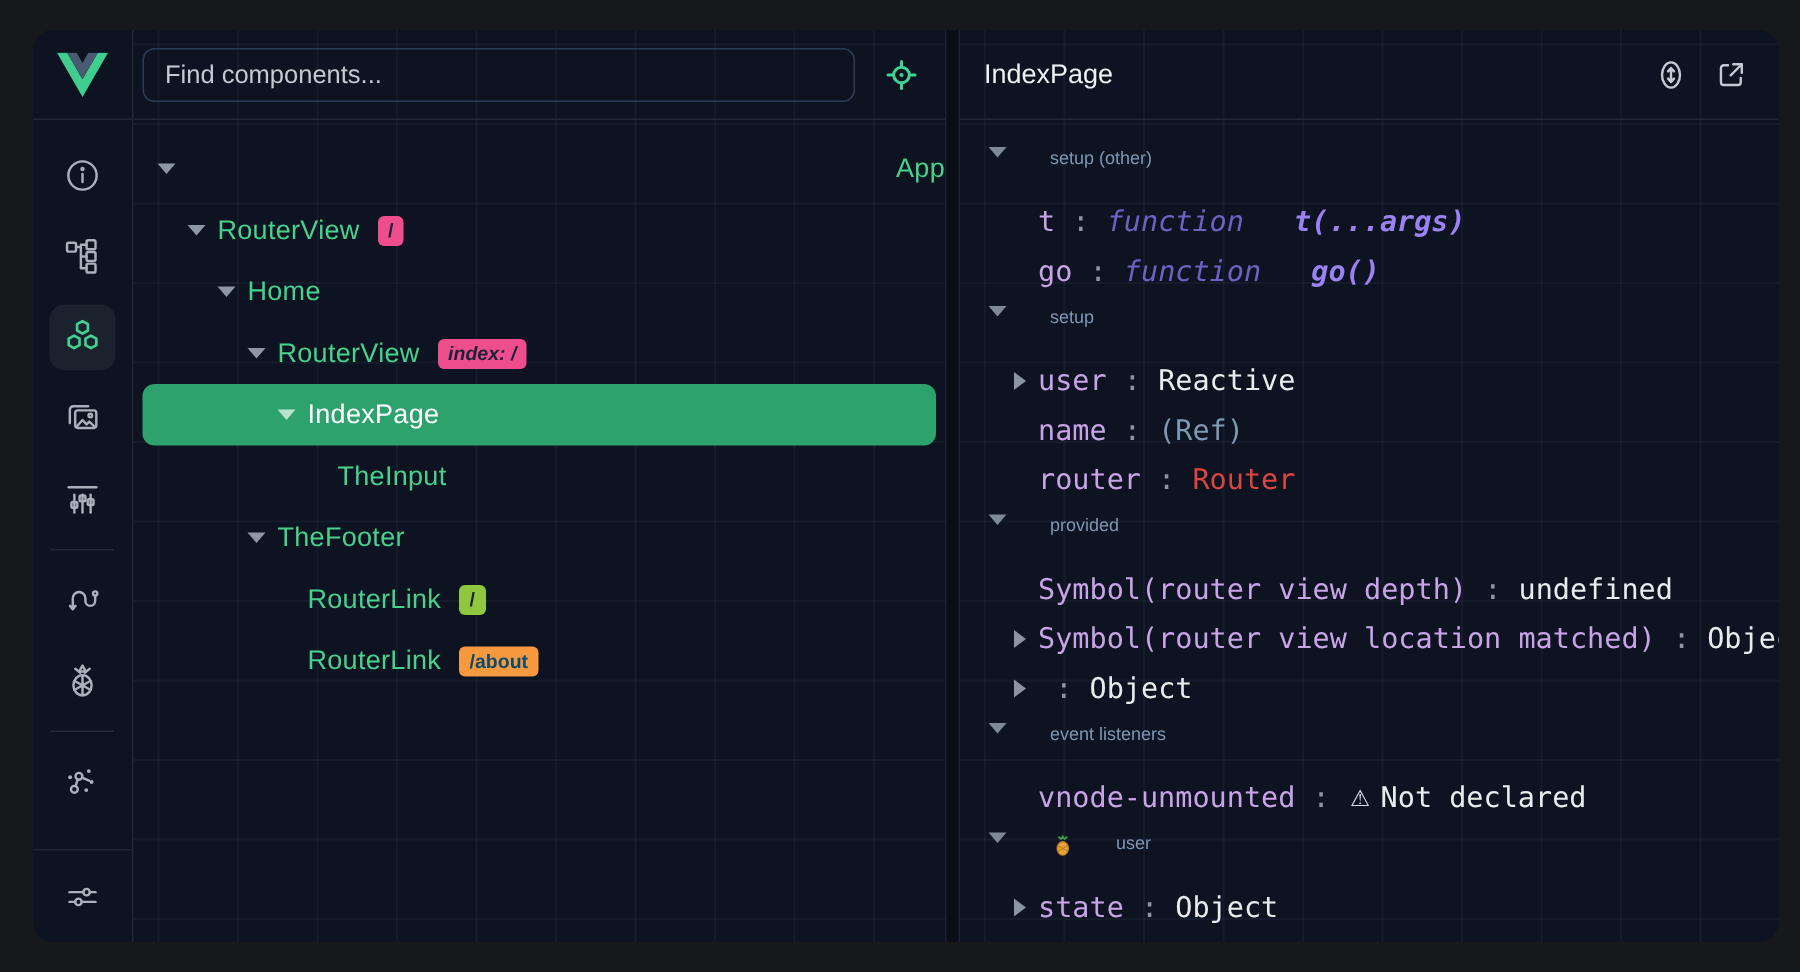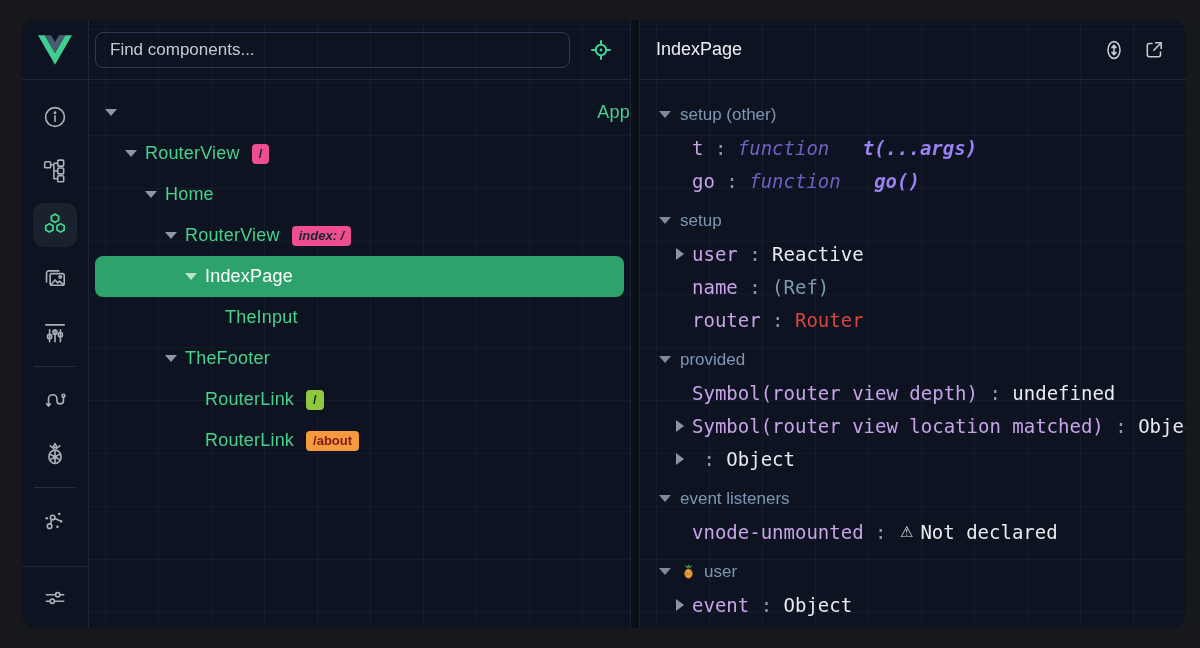--- a/index.html
+++ b/index.html
@@ -44,22 +44,22 @@
   
   .splitter { width:8px; flex:0 0 8px; background:#0a0e16; cursor:col-resize; }
   
   .inspector { flex:1; display:flex; flex-direction:column; border-left:1px solid #1c2431; min-width:0; }
   .insp-header { height:60px; flex:0 0 60px; border-bottom:1px solid #1f2734; display:flex; align-items:center; padding:0 20px 0 16px; }
   .insp-title { font-size:18px; color:#eef1f4; flex:1; }
   .insp-icons { display:flex; gap:16px; }
   .insp-icon { width:24px; height:24px; cursor:pointer; }
   .insp-icon svg { stroke:#c3cad2; fill:none; stroke-width:1.6; stroke-linecap:round; stroke-linejoin:round; }
   .state-list { flex:1; padding:18px 0 0 0; overflow:hidden; font-family:"DejaVu Sans Mono", monospace; }
-  .s-head { height:33px; margin-top:7px; display:flex; align-items:center; padding-left:19px; cursor:pointer;
-            font-family:"Liberation Sans",sans-serif; font-size:17px; color:#7e97b4; }
+  .s-head { height:33px; margin-top:7px; display:flex; padding-left:19px; cursor:pointer;
+            font-family:"Liberation Sans",sans-serif; font-size:12px; color:#7e97b4;gap:20px; }
   .s-head:first-child { margin-top:0; }
   .s-head .tri-down { border-top-color:#7f8a98; border-left-width:6px; border-right-width:6px; border-top-width:7px; margin-right:9px; }
   .s-head .sec-emoji { margin-right:7px; display:flex; }
   .s-row { height:33px; display:flex; align-items:center; padding-left:36px; white-space:nowrap; overflow:hidden; font-size:19px; cursor:default; }
   .s-row .arrow-cell { width:16px; flex:0 0 16px; display:flex; align-items:center; }
   .tri-right { width:0; height:0; border-top:6px solid transparent; border-bottom:6px solid transparent; border-left:8px solid #8b95a2; }
   .k { color:#c9a3e8; }
   .c { color:#8b97a5; }
   .v-plain { color:#e9ecef; }
   .v-muted { color:#7e9ab3; }
@@ -235,21 +235,21 @@
 
   <div class="t-row" style="padding-left: 96px;">
     <span class="tri"></span>
     <span class="t-label">RouterLink</span>
     <span class="t-badge" style="background: rgb(143, 199, 62); color: rgb(27, 35, 52);">/</span>
   </div>
 
   <div class="t-row" style="padding-left: 96px;">
     <span class="tri"></span>
     <span class="t-label">RouterLink</span>
-    <span class="t-badge" style="background: rgb(246, 153, 63); color: #7f1d1d;">/about</span>
+    <span class="t-badge" style="background: rgb(246, 153, 63); color: #0c4a6e;">/about</span>
   </div>
 </div>
     </section>
 
     <div class="splitter"></div>
 
     <section class="inspector gridbg">
       <header class="insp-header">
         <span class="insp-title">IndexPage</span>
         <span class="insp-icons">
@@ -380,21 +380,21 @@
                 <path d="M7.8 4 l3.2 2.6 M16.2 4 l-3.2 2.6" stroke="#3f9e4d" stroke-width="1.8" fill="none"></path>
               </svg>
     </span>
     <span class="sec-label">user</span>
   </div>
 
   <div class="s-row">
     <span class="arrow-cell">
               <span class="tri-right"></span>
             </span>
-    <span class="k">event</span>
+    <span class="k">state</span>
     <span class="c">&nbsp;:&nbsp;</span>
 
     <span class="vals"><span class="v-plain">Object</span></span>
   </div>
 
   <div class="s-row">
 
     <span class="k">getters</span>
     <span class="c">&nbsp;:&nbsp;</span>
 

